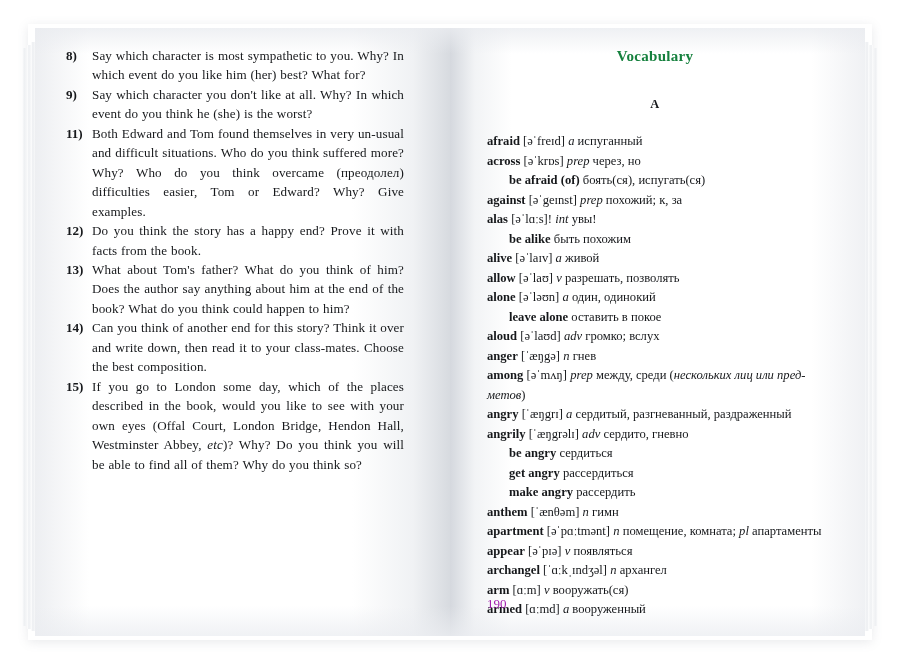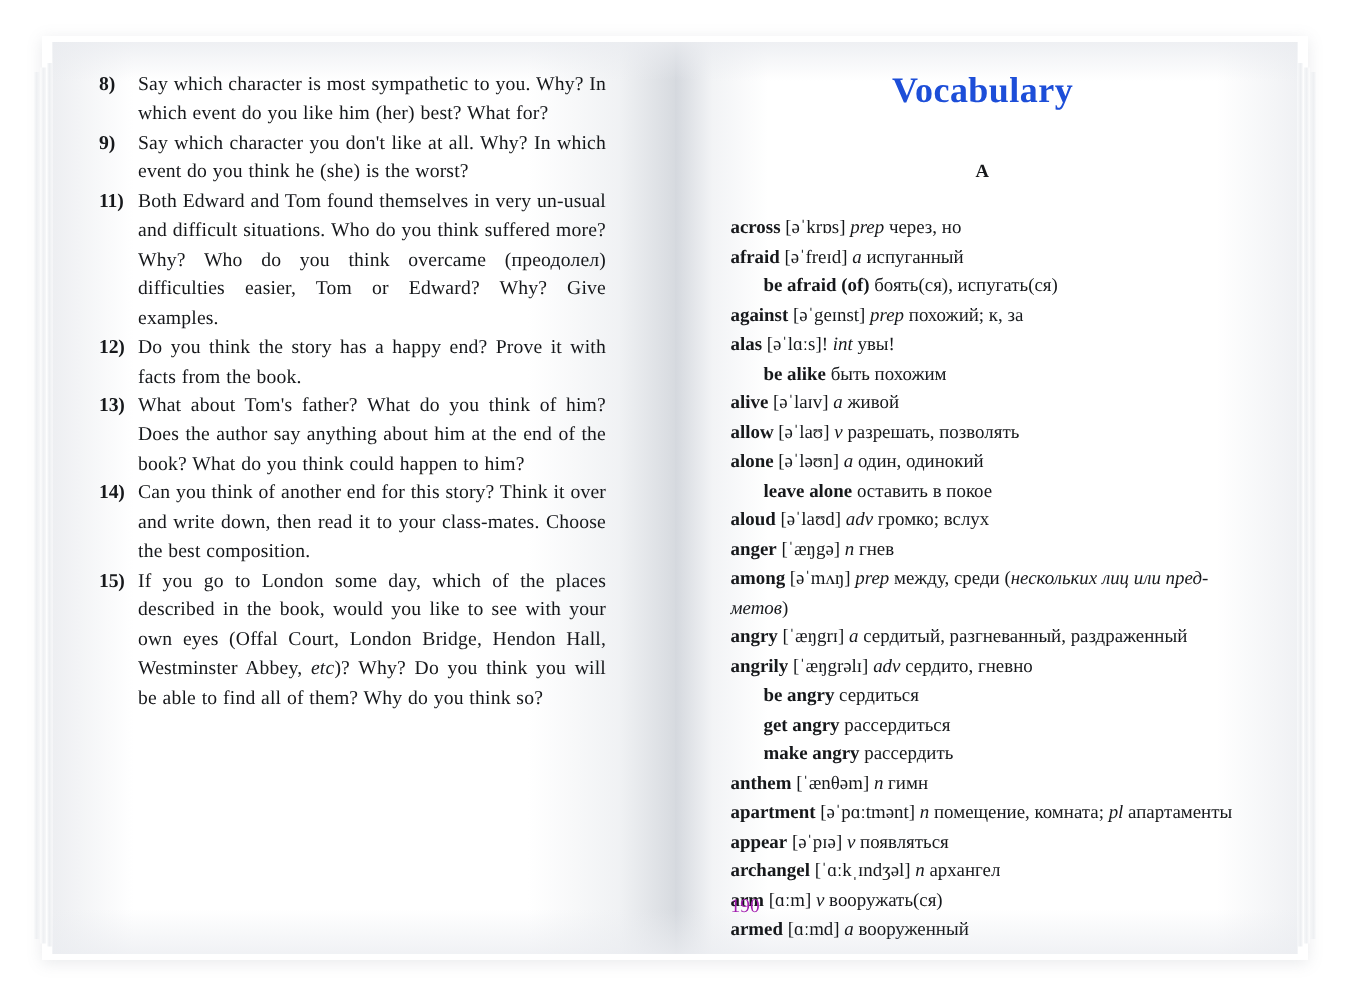--- a/index.html
+++ b/index.html
@@ -128,23 +128,23 @@
     text-align-last: left;
     hyphens: manual;
     letter-spacing: 0.12px;
     word-spacing: 0.4px;
   }
   .q-text i { font-style: italic; }
 
   
   .voc-title {
     text-align: center;
-    font-size: 24px;
+    font-size: 15px;
     font-weight: 700;
-    color: #1d4ed8;
+    color: #15803d;
     letter-spacing: 0.3px;
     margin: 0 0 0 0;
     padding-top: 2px;
   }
   .voc-letter {
     text-align: center;
     font-size: 12.4px;
     font-weight: 700;
     color: #16181b;
     margin-top: 32px;
@@ -225,22 +225,22 @@
         <span class="q-num">15)</span>
         <span class="q-text" id="q15">If you go to London some day, which of the places described in the book, would you like to see with your own eyes (Offal Court, London Bridge, Hendon Hall, Westminster Abbey, <i>etc</i>)? Why? Do you think you will be able to find all of them? Why do you think so?</span>
       </li>
     </ul>
   </div>
 
   <div class="page-body page-right-body">
     <div class="voc-title">Vocabulary</div>
     <div class="voc-letter">A</div>
     <ul class="voc-list" id="voc-list">
+        <li class="voc-entry"><span class="hw">afraid</span> <span class="ph">[əˈfreɪd]</span> <span class="pos">a</span> <span class="gloss">испуганный</span> </li>
         <li class="voc-entry"><span class="hw">across</span> <span class="ph">[əˈkrɒs]</span> <span class="pos">prep</span> <span class="gloss">через, но</span> </li>
-        <li class="voc-entry"><span class="hw">afraid</span> <span class="ph">[əˈfreɪd]</span> <span class="pos">a</span> <span class="gloss">испуганный</span> </li>
         <li class="voc-entry sub"><span class="hw">be afraid (of)</span> <span class="gloss">боять(ся), испугать(ся)</span> </li>
         <li class="voc-entry"><span class="hw">against</span> <span class="ph">[əˈgeɪnst]</span> <span class="pos">prep</span> <span class="gloss">похожий; к, за</span> </li>
         <li class="voc-entry"><span class="hw">alas</span> <span class="ph">[əˈlɑːs]!</span> <span class="pos">int</span> <span class="gloss">увы!</span> </li>
         <li class="voc-entry sub"><span class="hw">be alike</span> <span class="gloss">быть похожим</span> </li>
         <li class="voc-entry"><span class="hw">alive</span> <span class="ph">[əˈlaɪv]</span> <span class="pos">a</span> <span class="gloss">живой</span> </li>
         <li class="voc-entry"><span class="hw">allow</span> <span class="ph">[əˈlaʊ]</span> <span class="pos">v</span> <span class="gloss">разрешать, позволять</span> </li>
         <li class="voc-entry"><span class="hw">alone</span> <span class="ph">[əˈləʊn]</span> <span class="pos">a</span> <span class="gloss">один, одинокий</span> </li>
         <li class="voc-entry sub"><span class="hw">leave alone</span> <span class="gloss">оставить в покое</span> </li>
         <li class="voc-entry"><span class="hw">aloud</span> <span class="ph">[əˈlaʊd]</span> <span class="pos">adv</span> <span class="gloss">громко; вслух</span> </li>
         <li class="voc-entry"><span class="hw">anger</span> <span class="ph">[ˈæŋgə]</span> <span class="pos">n</span> <span class="gloss">гнев</span> </li>

